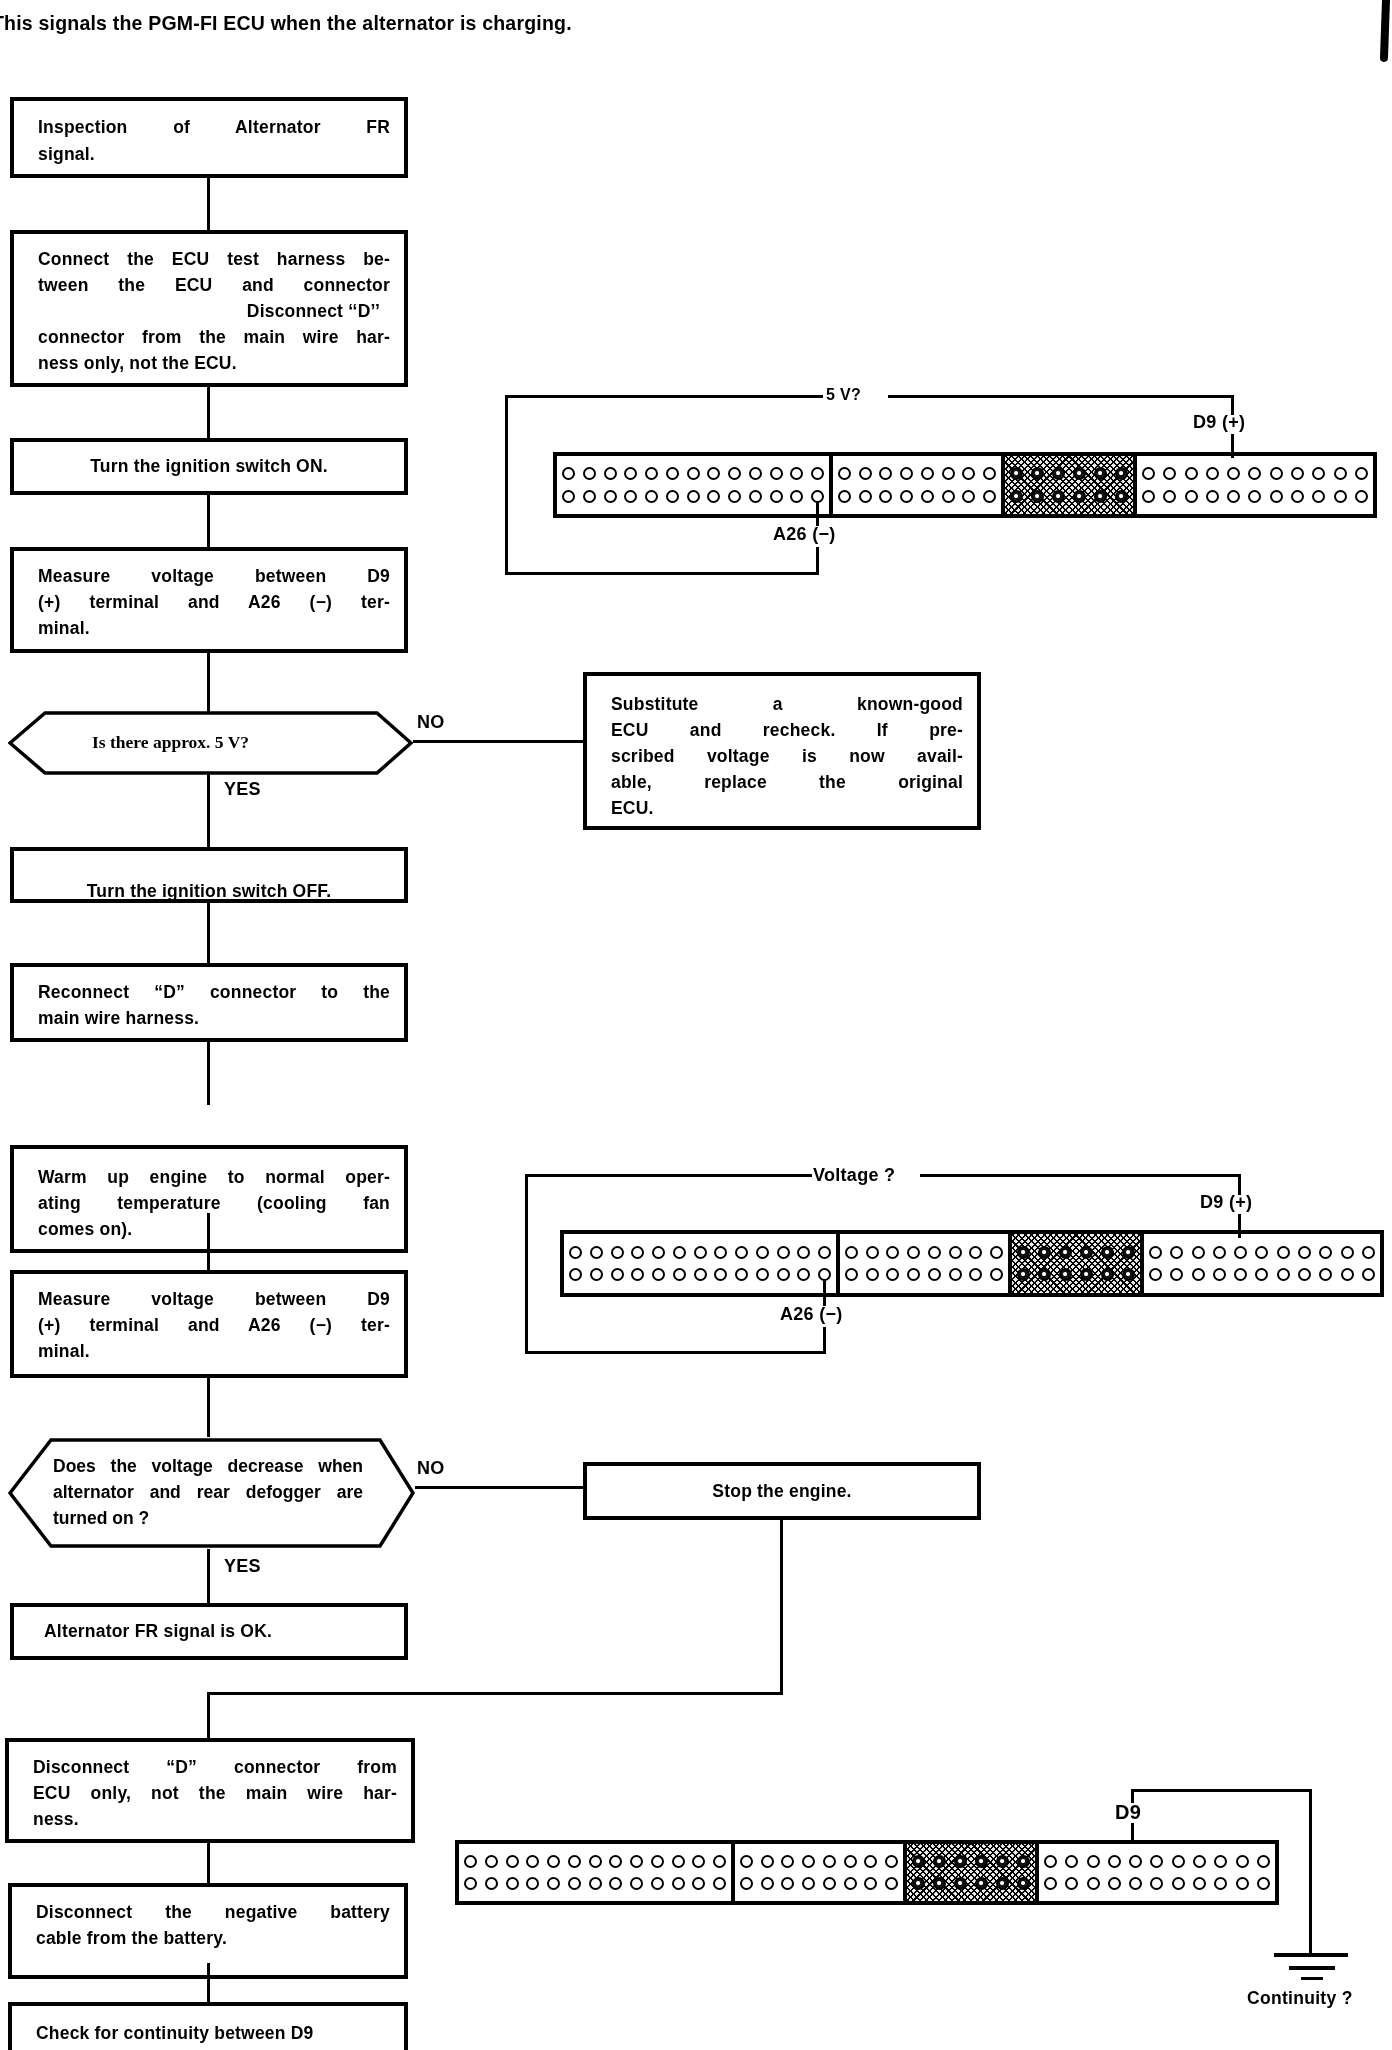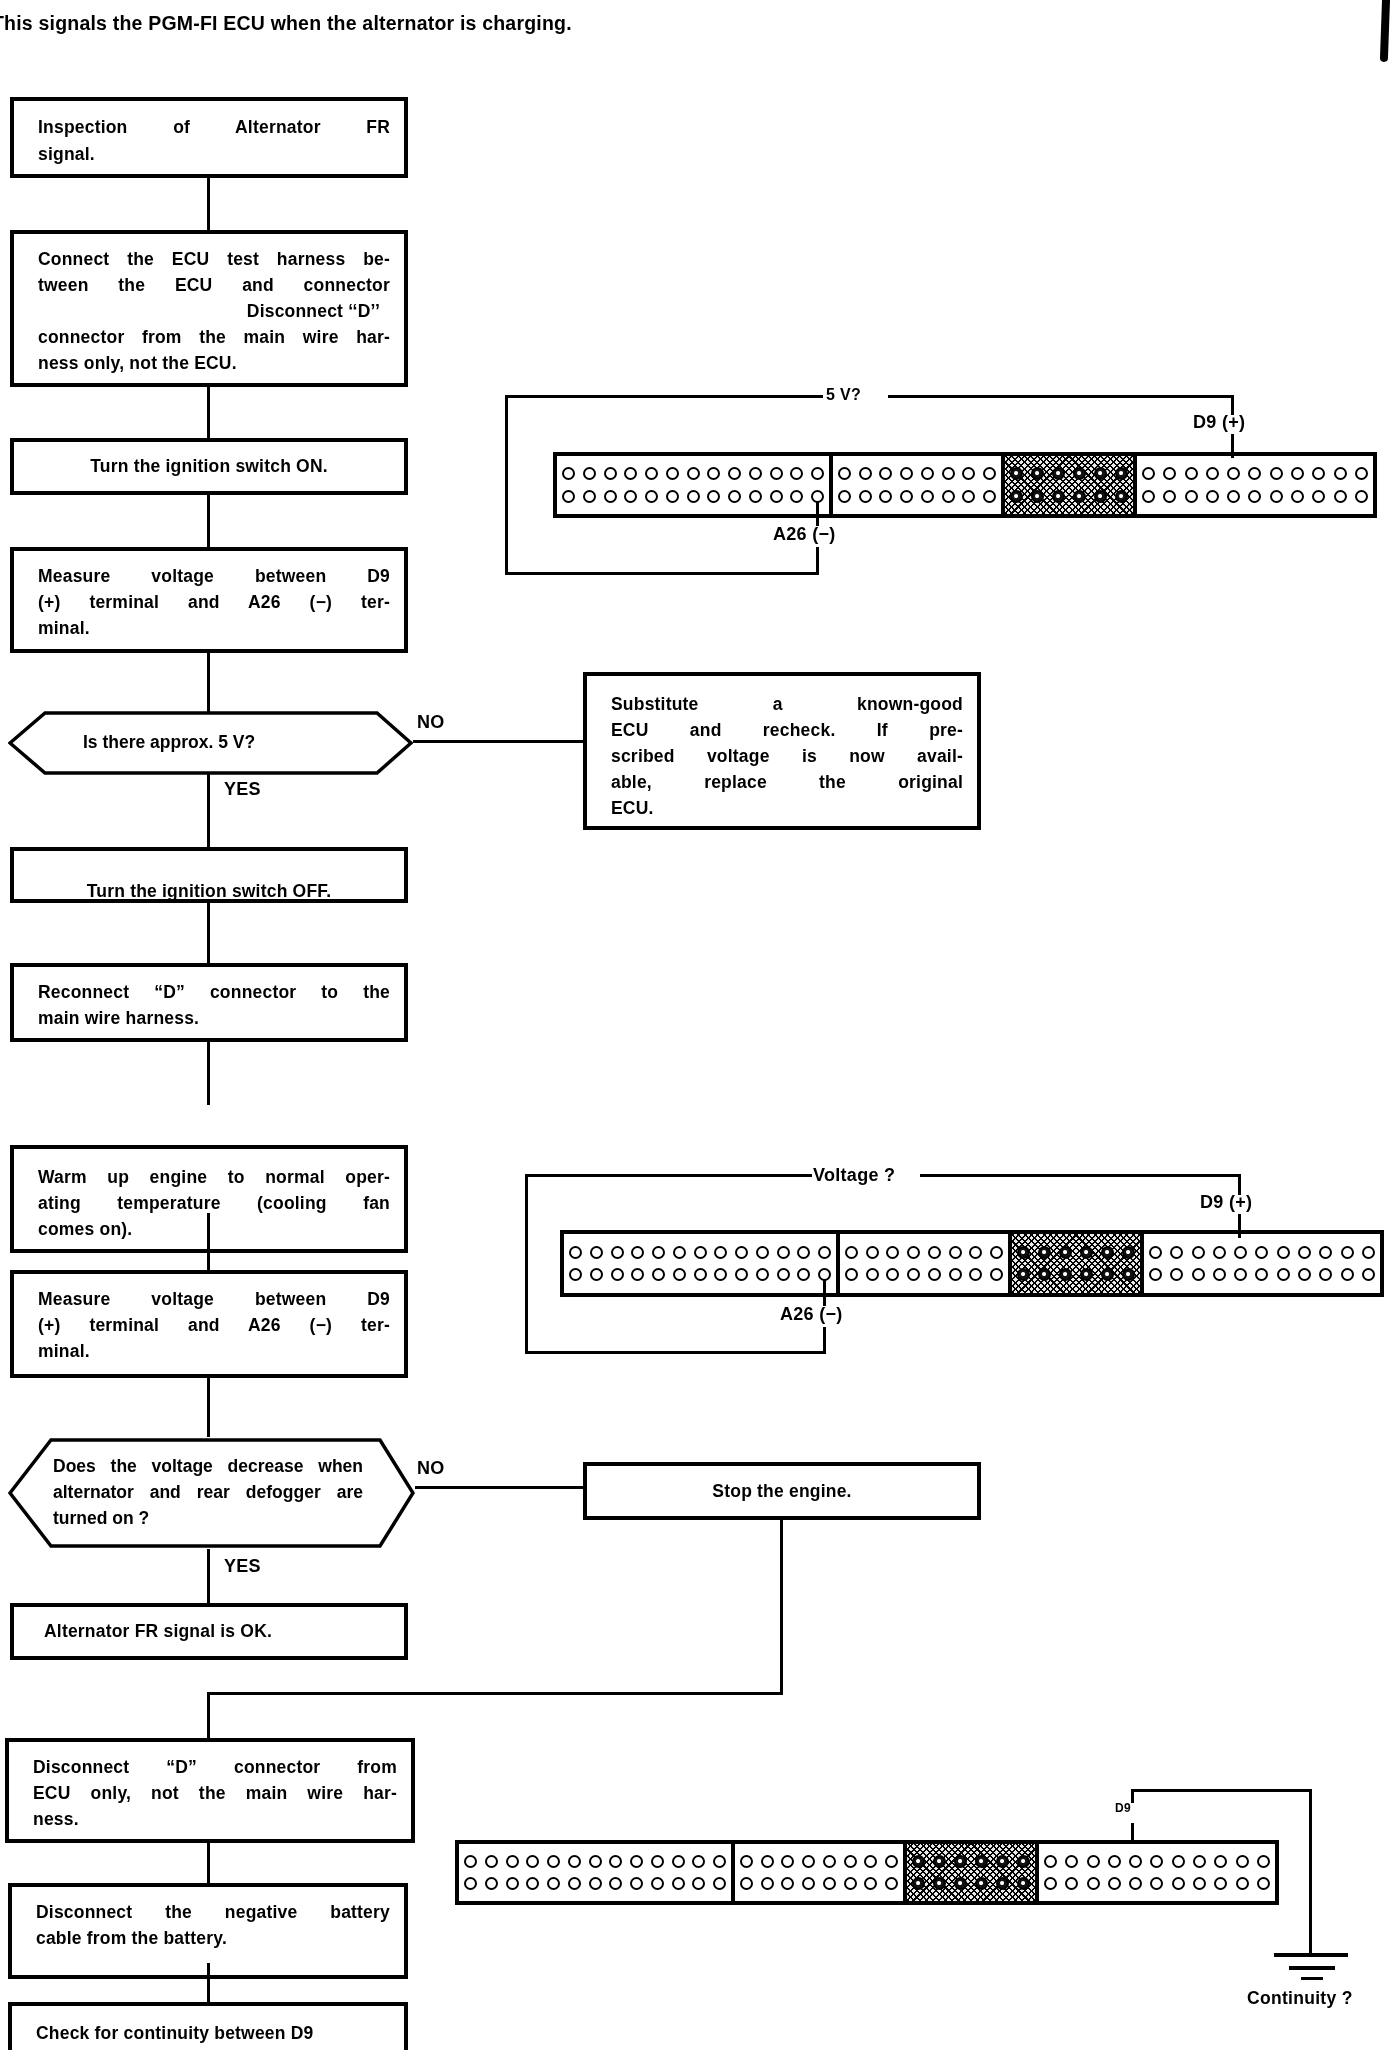--- a/index.html
+++ b/index.html
@@ -66,21 +66,21 @@
   #b-reconnect{left:10px;top:963px;width:398px;height:79px;}
   #b-warmup{left:10px;top:1105px;width:398px;height:108px;padding-top:15px;margin-top:40px;}
   #b-measure-2{left:10px;top:1270px;width:398px;height:108px;}
   #b-stop{left:583px;top:1462px;width:398px;height:58px;padding-top:12px;}
   #b-ok{left:10px;top:1603px;width:398px;height:57px;padding-top:11px;padding-left:30px;}
   #b-disconnect-d{left:5px;top:1738px;width:410px;height:105px;}
   #b-disconnect-battery{left:8px;top:1883px;width:400px;height:96px;}
   #b-check-continuity{left:8px;top:2002px;width:400px;height:92px;padding-top:14px;}
   
   #hx-5v{left:8px;top:711px;width:405px;height:64px;}
-  #hx-5v .hextext{left:75px;top:18px;}
+  #hx-5v .hextext{left:84px;top:18px;font-family:Liberation Serif, serif;}
   #hx-voltage-drop{left:8px;top:1437px;width:407px;height:112px;}
   #hx-voltage-drop .hextext{left:45px;top:16px;width:310px;}
   #hx-voltage-drop .hextext .ln{text-align:justify;text-align-last:justify;white-space:normal;}
   #hx-voltage-drop .hextext .ln:last-child{text-align-last:left;}
   
   #no-1{left:417px;top:712px;}
   #yes-1{left:224px;top:779px;}
   #no-2{left:417px;top:1458px;}
   #yes-2{left:224px;top:1556px;}
   
@@ -127,21 +127,21 @@
   #c2-lbl-d9{left:1200px;top:1192px;font-size:18px;}
   #c2-v-d9b{left:1238px;top:1214px;height:24px;}
   #c2-v-a26a{left:823px;top:1280px;height:26px;}
   #c2-lbl-a26{left:780px;top:1304px;font-size:18px;}
   #c2-v-a26b{left:823px;top:1327px;height:27px;}
   #c2-h-bottom{left:525px;top:1351px;width:301px;}
   #c2-v-left{left:525px;top:1174px;height:180px;}
   
   #c3-h-top{left:1131px;top:1789px;width:181px;}
   #c3-v-d9a{left:1131px;top:1789px;height:14px;}
-  #c3-lbl-d9{left:1115px;top:1801px;font-size:12px;}
+  #c3-lbl-d9{left:1115px;top:1801px;font-size:20px;}
   #c3-v-d9b{left:1131px;top:1823px;height:19px;}
   #c3-v-right{left:1309px;top:1789px;height:166px;}
   #c3-gnd-1{left:1274px;top:1953px;width:74px;height:4px;}
   #c3-gnd-2{left:1289px;top:1966px;width:46px;height:4px;}
   #c3-gnd-3{left:1301px;top:1977px;width:22px;height:3px;}
   #c3-lbl-cont{left:1247px;top:1988px;font-size:17.5px;}
   
   #intro{position:absolute;left:-8px;top:12px;font-size:19.5px;letter-spacing:0.2px;white-space:nowrap;}
   #corner-mark{position:absolute;left:1381px;top:-4px;width:8px;height:66px;background:#000;border-radius:4px;transform:rotate(2deg);}
 </style>

